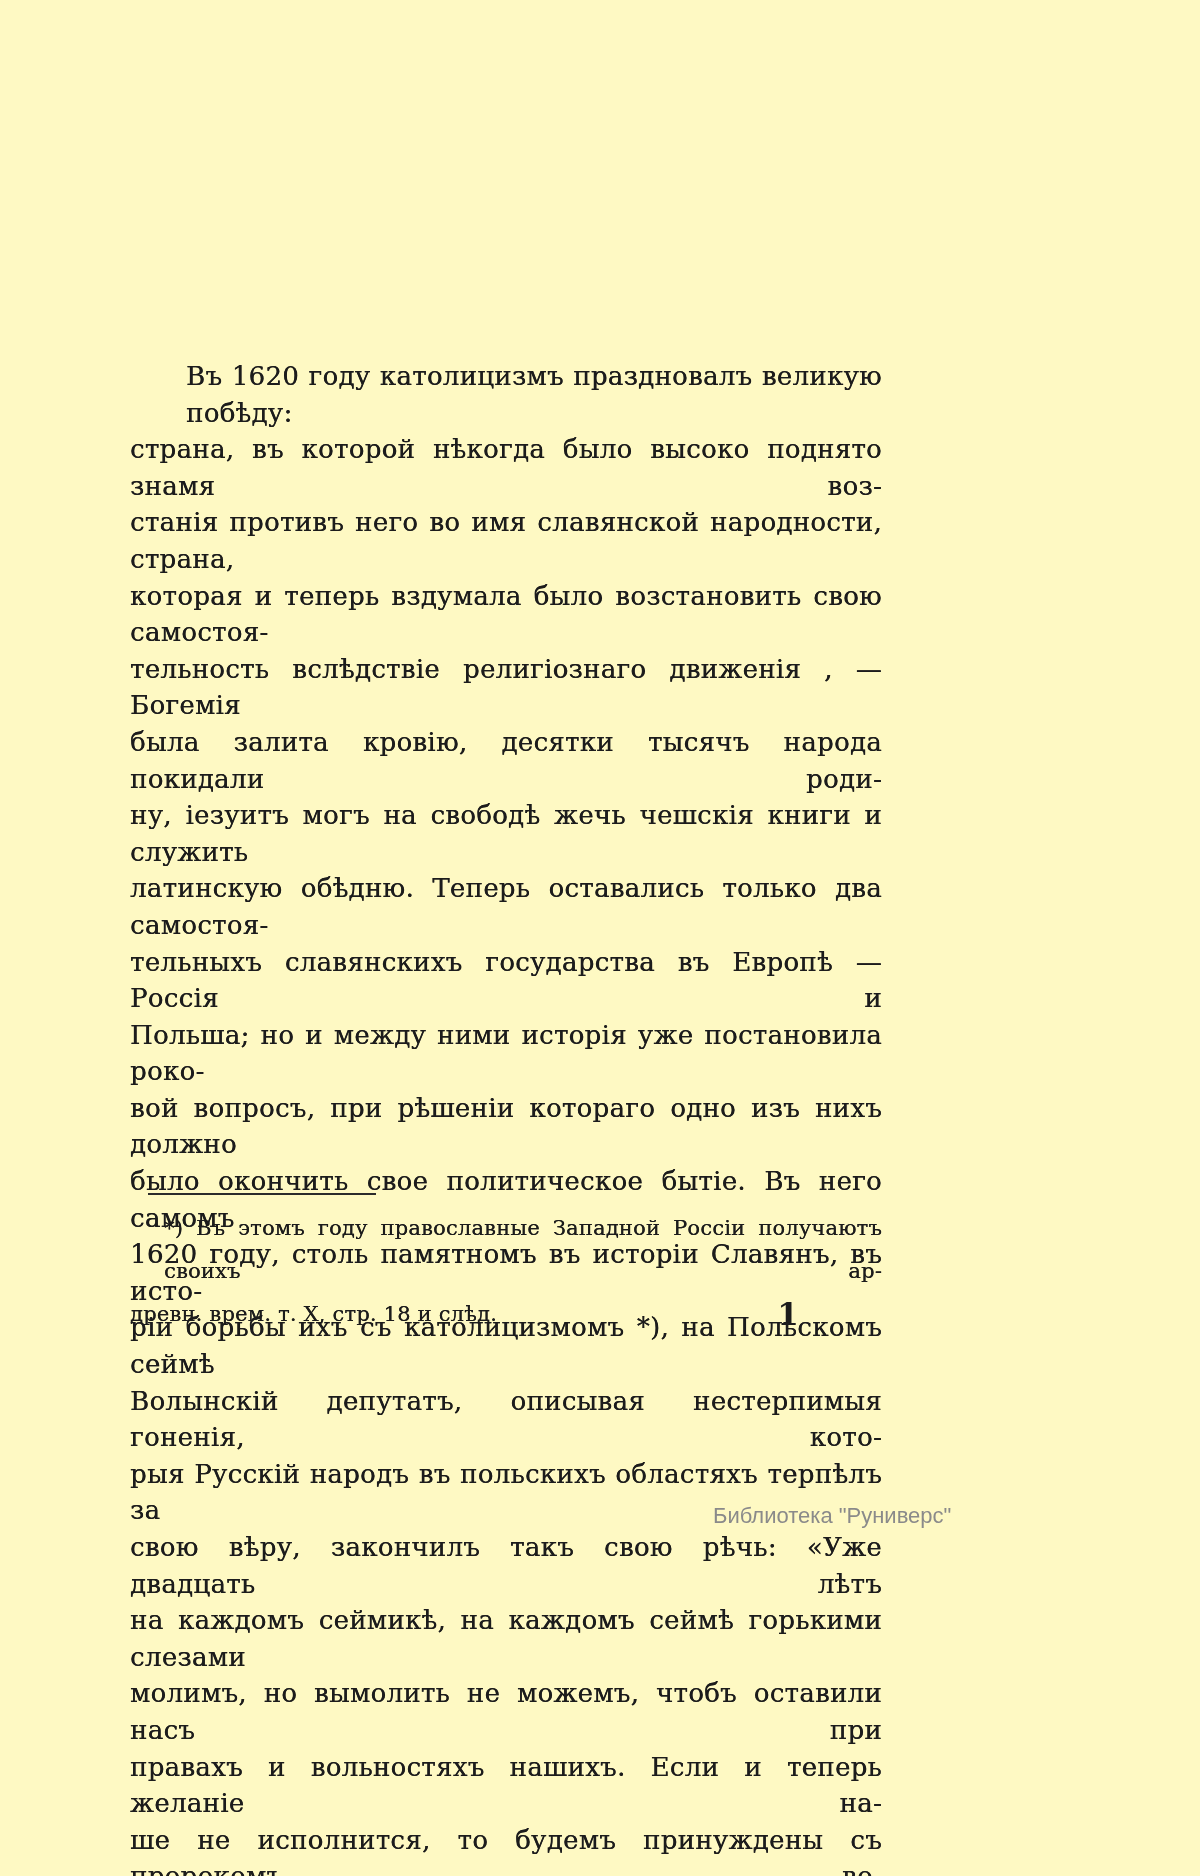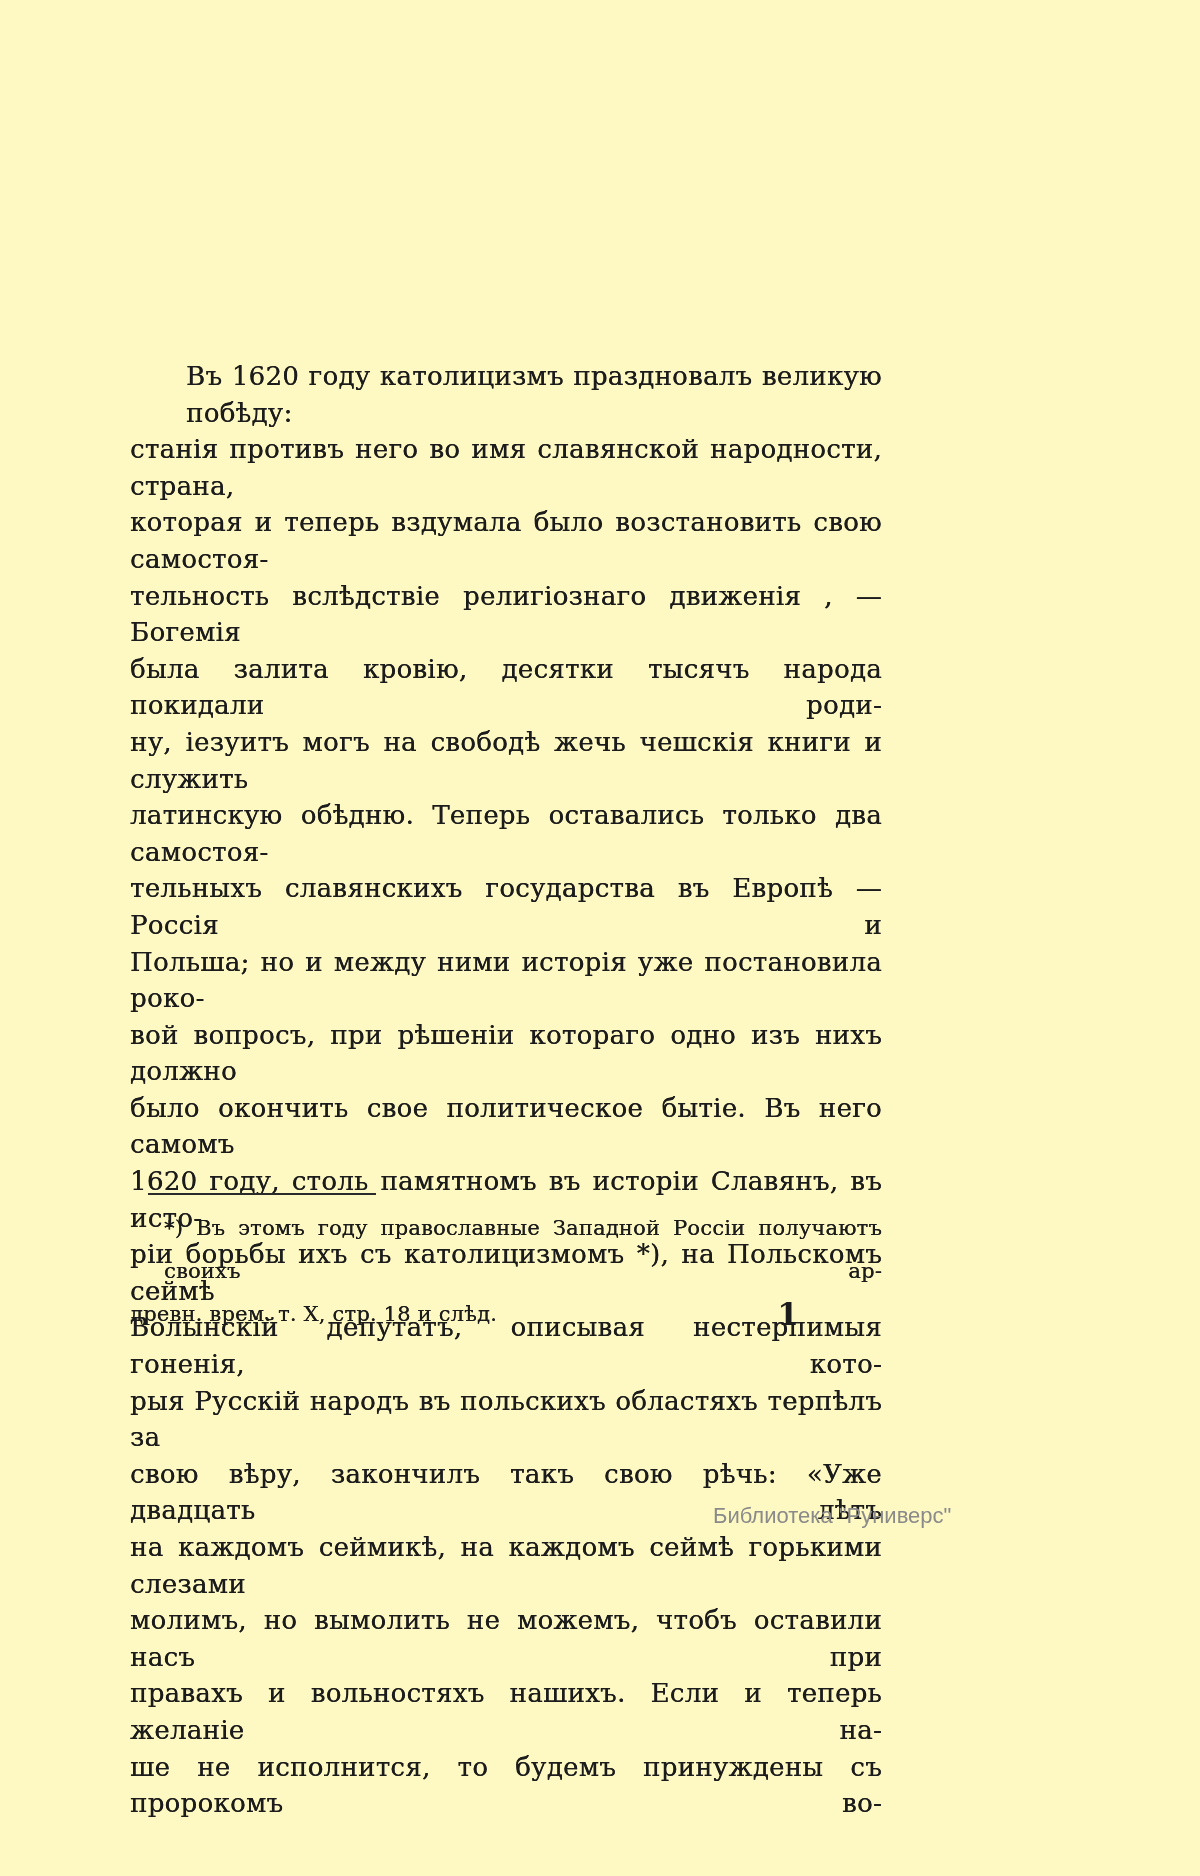--- a/index.html
+++ b/index.html
@@ -81,20 +81,21 @@
     color: #8a8a8a;
   }
 </style>
 </head>
 <body>
 
 <div class="page">
 
   <div class="text-block">
     <div class="line indent">Въ 1620 году католицизмъ праздновалъ великую побѣду:</div>
+    <div class="line">страна, въ которой нѣкогда было высоко поднято знамя воз-</div>
     <div class="line">станія противъ него во имя славянской народности, страна,</div>
     <div class="line">которая и теперь вздумала было возстановить свою самостоя-</div>
     <div class="line">тельность  вслѣдствіе  религіознаго  движенія , — Богемія</div>
     <div class="line">была залита кровію, десятки тысячъ народа покидали роди-</div>
     <div class="line">ну, іезуитъ могъ на свободѣ жечь чешскія книги и служить</div>
     <div class="line">латинскую обѣдню. Теперь оставались только два самостоя-</div>
     <div class="line">тельныхъ славянскихъ государства въ Европѣ — Россія и</div>
     <div class="line">Польша; но и между ними исторія уже постановила роко-</div>
     <div class="line">вой вопросъ, при рѣшеніи котораго одно изъ нихъ должно</div>
     <div class="line">было окончить свое политическое бытіе. Въ него самомъ</div>

